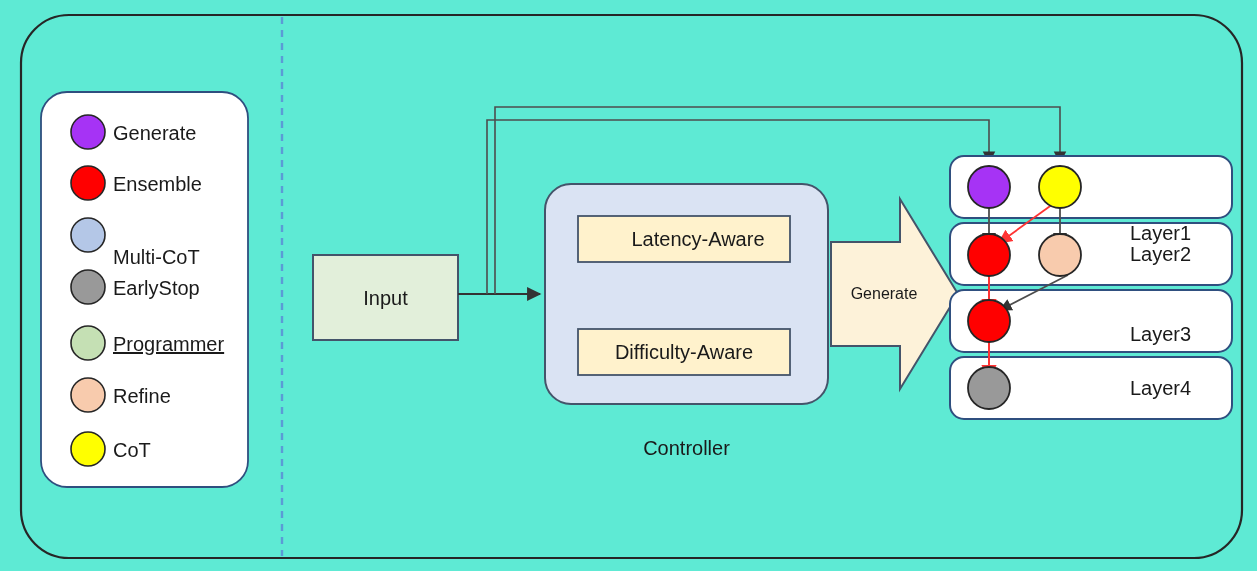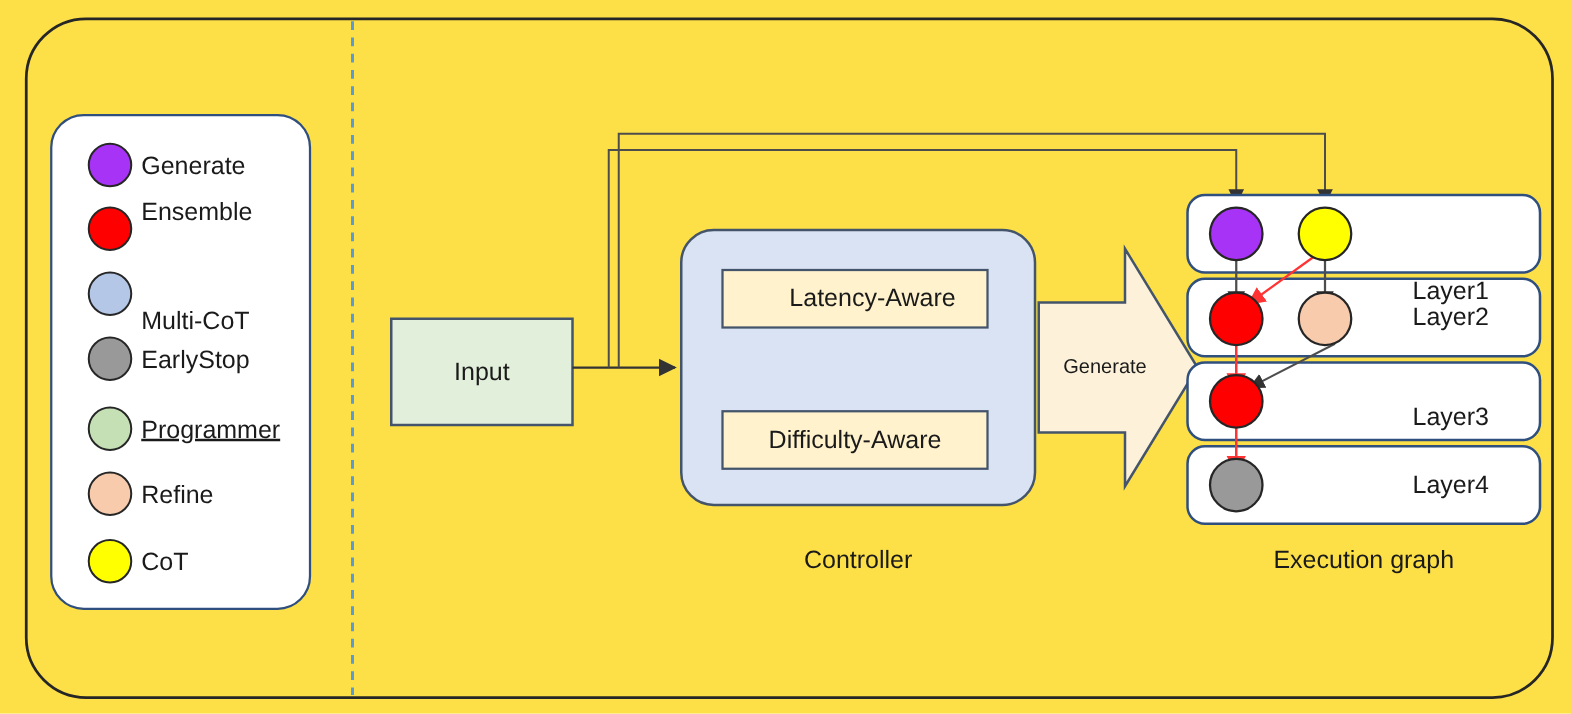--- a/index.html
+++ b/index.html
@@ -7,21 +7,21 @@
     padding: 0;
     background: #ffffff;
   }
   body {
     font-family: "Liberation Sans", sans-serif;
   }
   #stage {
     position: relative;
     width: 1257px;
     height: 571px;
-    background: #fde047;
+    background: #5eead4;
     overflow: hidden;
   }
   svg.layer {
     position: absolute;
     left: 0;
     top: 0;
     width: 1257px;
     height: 571px;
   }
   .txt {
@@ -102,36 +102,35 @@
 
     <circle cx="989" cy="187" r="21" fill="#a633f5" stroke="#262626" stroke-width="1.8"></circle>
     <circle cx="1060" cy="187" r="21" fill="#ffff00" stroke="#262626" stroke-width="1.8"></circle>
     <circle cx="989" cy="255" r="21" fill="#ff0000" stroke="#262626" stroke-width="1.8"></circle>
     <circle cx="1060" cy="255" r="21" fill="#f8cbad" stroke="#262626" stroke-width="1.8"></circle>
     <circle cx="989" cy="321" r="21" fill="#ff0000" stroke="#262626" stroke-width="1.8"></circle>
     <circle cx="989" cy="388" r="21" fill="#999999" stroke="#262626" stroke-width="1.8"></circle>
   </svg>
 
   <div class="txt legend-label" style="left:113px; top:123px;">Generate</div>
-  <div class="txt legend-label" style="left:113px; top:160px;text-align:center;">Ensemble</div>
+  <div class="txt legend-label" style="left:113px; top:174px;text-align:center;">Ensemble</div>
   <div class="txt legend-label" style="left:113px; top:226px;margin-top:21px;">Multi-CoT</div>
   <div class="txt legend-label" style="left:113px; top:278px;">EarlyStop</div>
   <div class="txt legend-label" style="left:113px; top:334px;text-decoration:underline;">Programmer</div>
   <div class="txt legend-label" style="left:113px; top:386px;">Refine</div>
   <div class="txt legend-label" style="left:113px; top:440px;">CoT</div>
 
   <div class="txt box-label" style="left:313px; top:288px; width:145px; text-align:center;">Input</div>
 
   <div class="txt box-label" style="left:578px; top:229px; width:240px; text-align:center;">Latency-Aware</div>
   <div class="txt caption" style="left:545px; top:438px; width:283px; text-align:center;">Controller</div>
 
   <div class="txt box-label" style="left:578px; top:342px; width:212px; text-align:center;">Difficulty-Aware</div>
 
   <div class="txt arrow-label" style="left:834px; top:286px; width:100px; text-align:center;">Generate</div>
 
   <div class="txt layer-label" style="left:1130px; top:177px;margin-top:46px;">Layer1</div>
   <div class="txt layer-label" style="left:1130px; top:244px;">Layer2</div>
   <div class="txt layer-label" style="left:1130px; top:324px;">Layer3</div>
   <div class="txt layer-label" style="left:1130px; top:378px;">Layer4</div>
 
-  <div class="txt caption" style="left:950px; top:438px; width:282px; text-align:center;">Execution graph</div>
 
 </div>
 
 </body></html>

